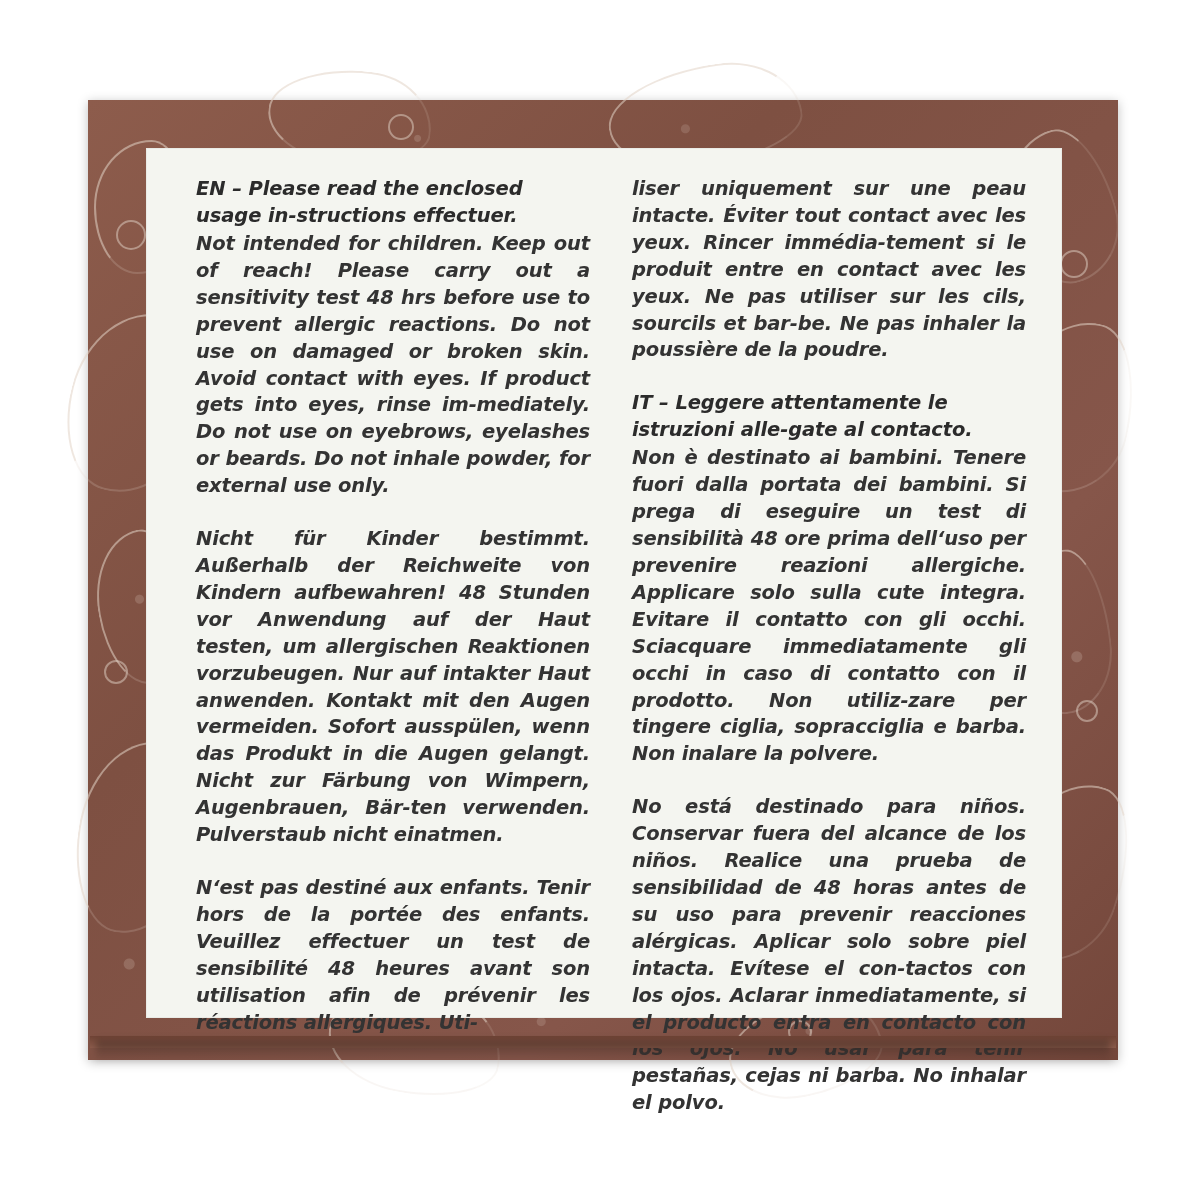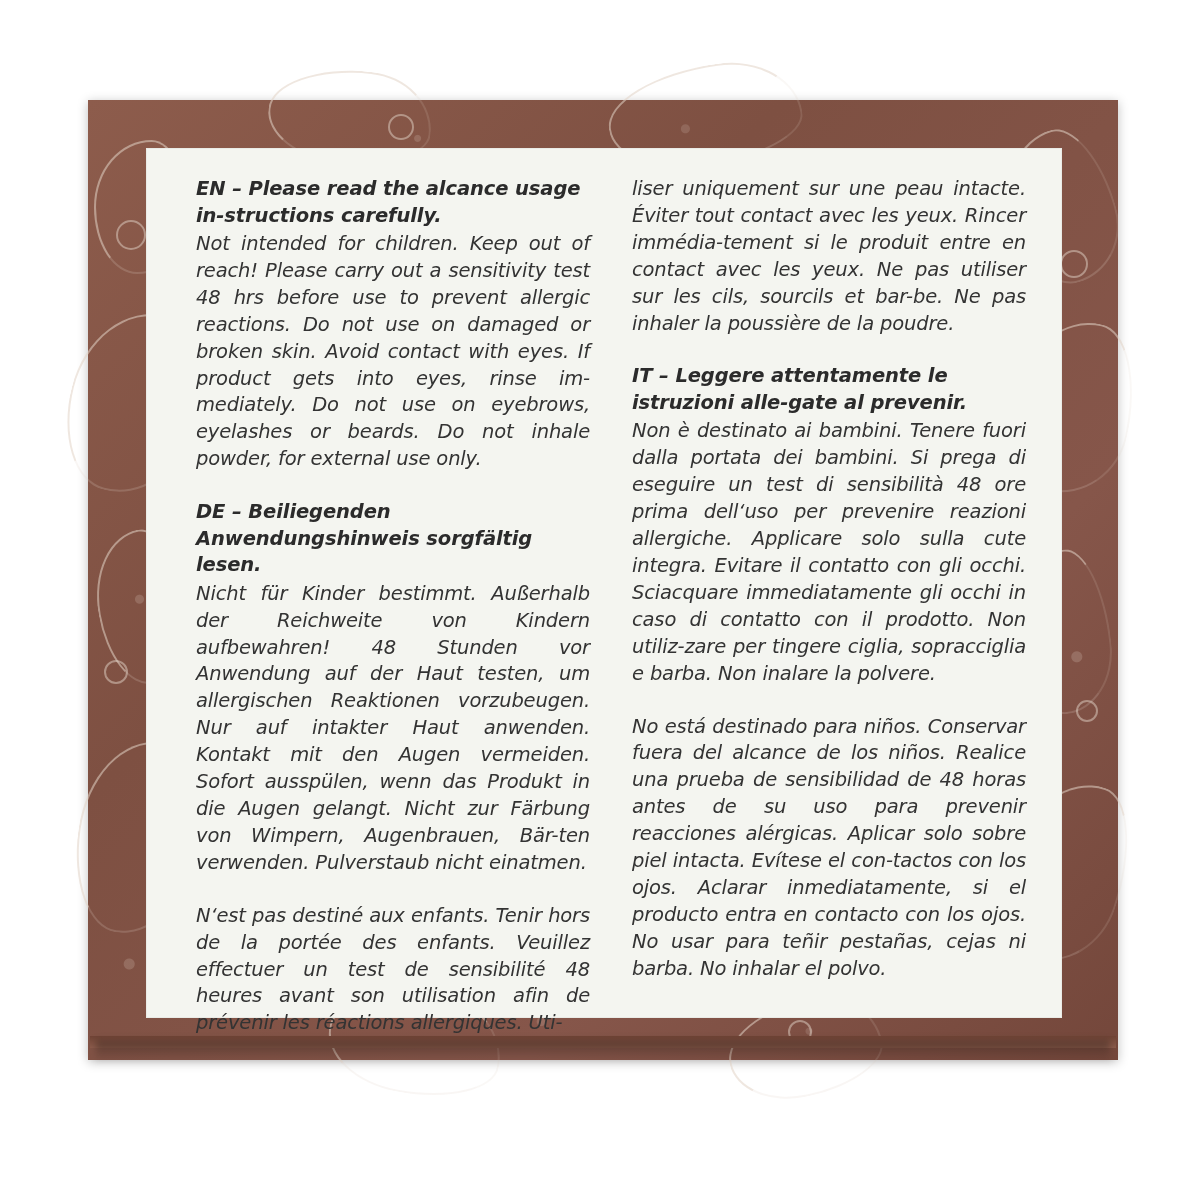--- a/index.html
+++ b/index.html
@@ -121,21 +121,21 @@
     font-weight: bold;
     font-size: 19.5px;
     line-height: 1.36;
     color: #2b2b2b;
     margin: 0 0 2px 0;
     letter-spacing: -0.1px;
   }
   .bd {
     font-family: "DejaVu Sans", sans-serif;
     font-style: italic;
-    font-weight: normal;
+    font-weight: bold;
     font-size: 19.5px;
     line-height: 1.38;
     color: #333333;
     margin: 0;
     text-align: justify;
     letter-spacing: -0.15px;
     hyphens: manual;
   }
   .cont { margin-top: 0; }
 
@@ -191,43 +191,42 @@
     <div class="circ c4"></div>
     <div class="circ c5"></div>
     <div class="circ c6"></div>
 
     <div class="label-panel">
       <div class="columns">
 
         <div class="col">
 
           <div class="blk">
-            <p class="hd">EN – Please read the alcance usage in-structions carefully.</p>
+            <p class="hd">EN – Please read the enclosed usage in-structions effectuer.</p>
             <p class="bd">Not intended for children. Keep out of reach! Please carry out a sensitivity test 48 hrs before use to prevent allergic reactions. Do not use on damaged or broken skin. Avoid contact with eyes. If product gets into eyes, rinse im-mediately. Do not use on eyebrows, eyelashes or beards. Do not inhale powder, for external use only.</p>
           </div>
 
           <div class="blk">
-            <p class="hd">DE – Beiliegenden Anwendungshinweis sorgfältig lesen.</p>
             <p class="bd">Nicht für Kinder bestimmt. Außerhalb der Reichweite von Kindern aufbewahren! 48 Stunden vor Anwendung auf der Haut testen, um allergischen Reaktionen vorzubeugen. Nur auf intakter Haut anwenden. Kontakt mit den Augen vermeiden. Sofort ausspülen, wenn das Produkt in die Augen gelangt. Nicht zur Färbung von Wimpern, Augenbrauen, Bär-ten verwenden. Pulverstaub nicht einatmen.</p>
           </div>
 
           <div class="blk">
             <p class="bd">N‘est pas destiné aux enfants. Tenir hors de la portée des enfants. Veuillez effectuer un test de sensibilité 48 heures avant son utilisation afin de prévenir les réactions allergiques. Uti-</p>
           </div>
 
         </div>
 
         <div class="col">
 
           <div class="blk">
             <p class="bd cont">liser uniquement sur une peau intacte. Éviter tout contact avec les yeux. Rincer immédia-tement si le produit entre en contact avec les yeux. Ne pas utiliser sur les cils, sourcils et bar-be. Ne pas inhaler la poussière de la poudre.</p>
           </div>
 
           <div class="blk">
-            <p class="hd">IT – Leggere attentamente le istruzioni alle-gate al prevenir.</p>
+            <p class="hd">IT – Leggere attentamente le istruzioni alle-gate al contacto.</p>
             <p class="bd">Non è destinato ai bambini. Tenere fuori dalla portata dei bambini. Si prega di eseguire un test di sensibilità 48 ore prima dell‘uso per prevenire reazioni allergiche. Applicare solo sulla cute integra. Evitare il contatto con gli occhi. Sciacquare immediatamente gli occhi in caso di contatto con il prodotto. Non utiliz-zare per tingere ciglia, sopracciglia e barba. Non inalare la polvere.</p>
           </div>
 
           <div class="blk">
             <p class="bd">No está destinado para niños. Conservar fuera del alcance de los niños. Realice una prueba de sensibilidad de 48 horas antes de su uso para prevenir reacciones alérgicas. Aplicar solo sobre piel intacta. Evítese el con-tactos con los ojos. Aclarar inmediatamente, si el producto entra en contacto con los ojos. No usar para teñir pestañas, cejas ni barba. No inhalar el polvo.</p>
           </div>
 
         </div>
 
       </div>

